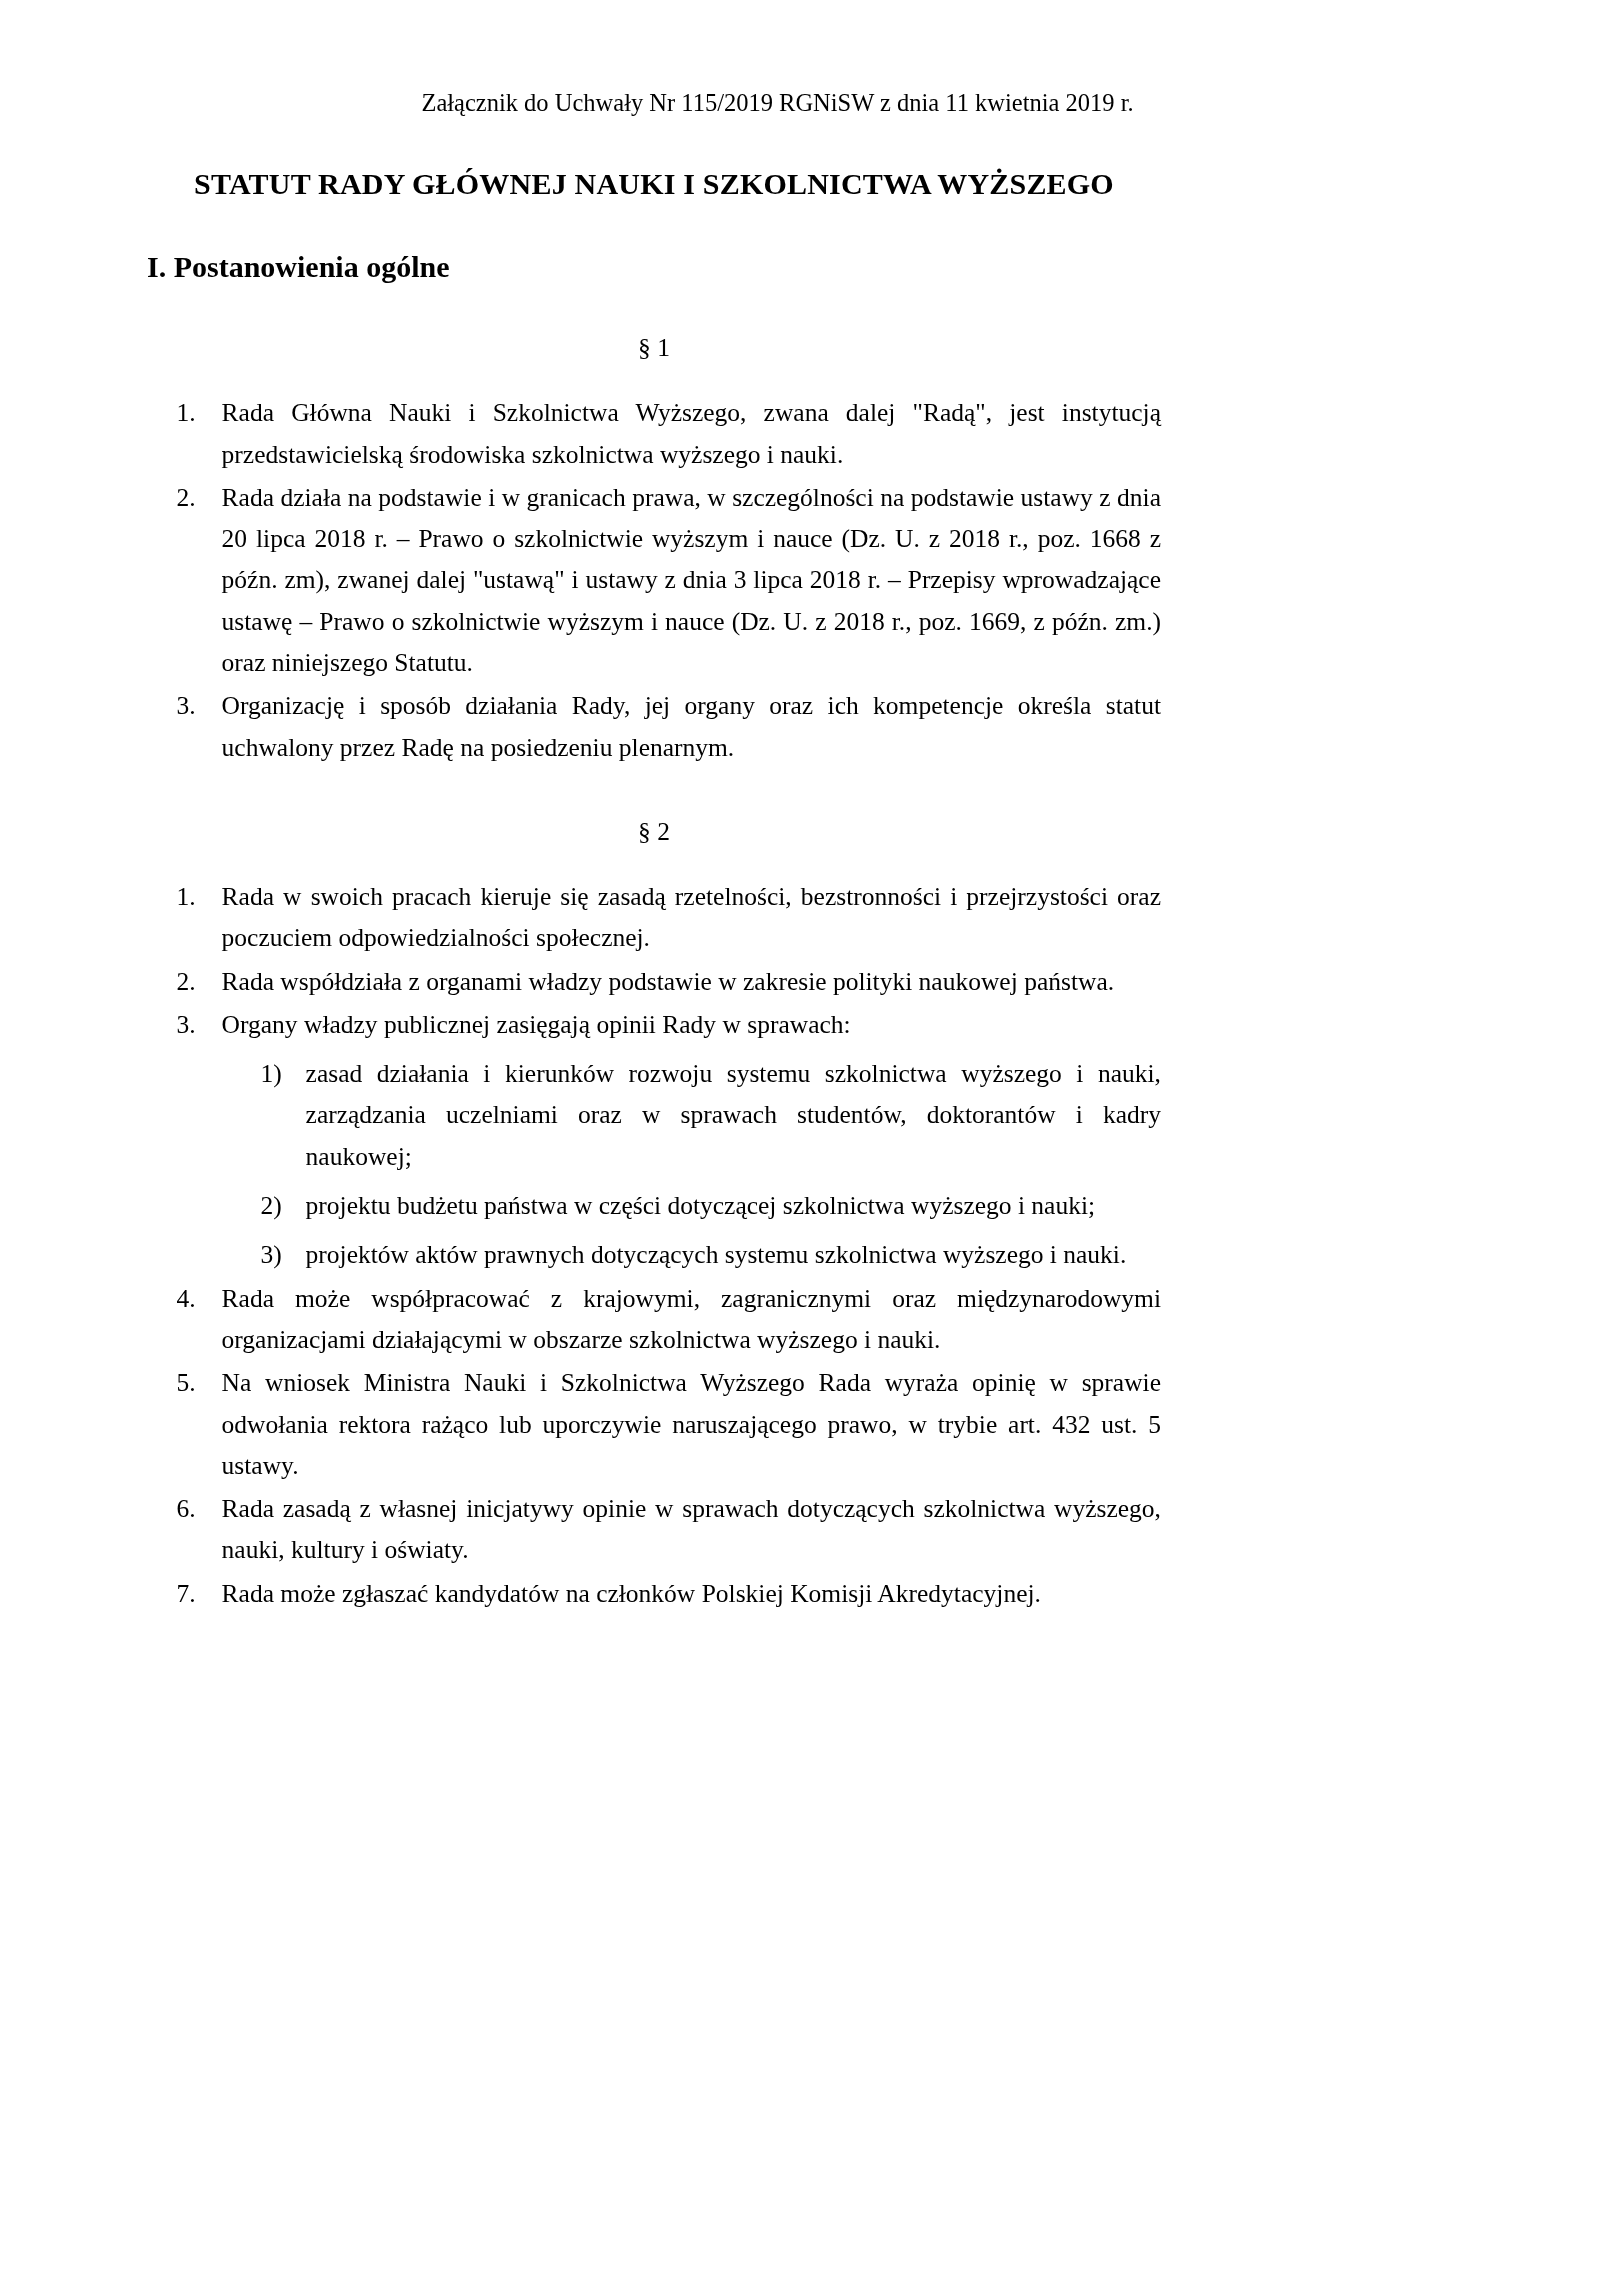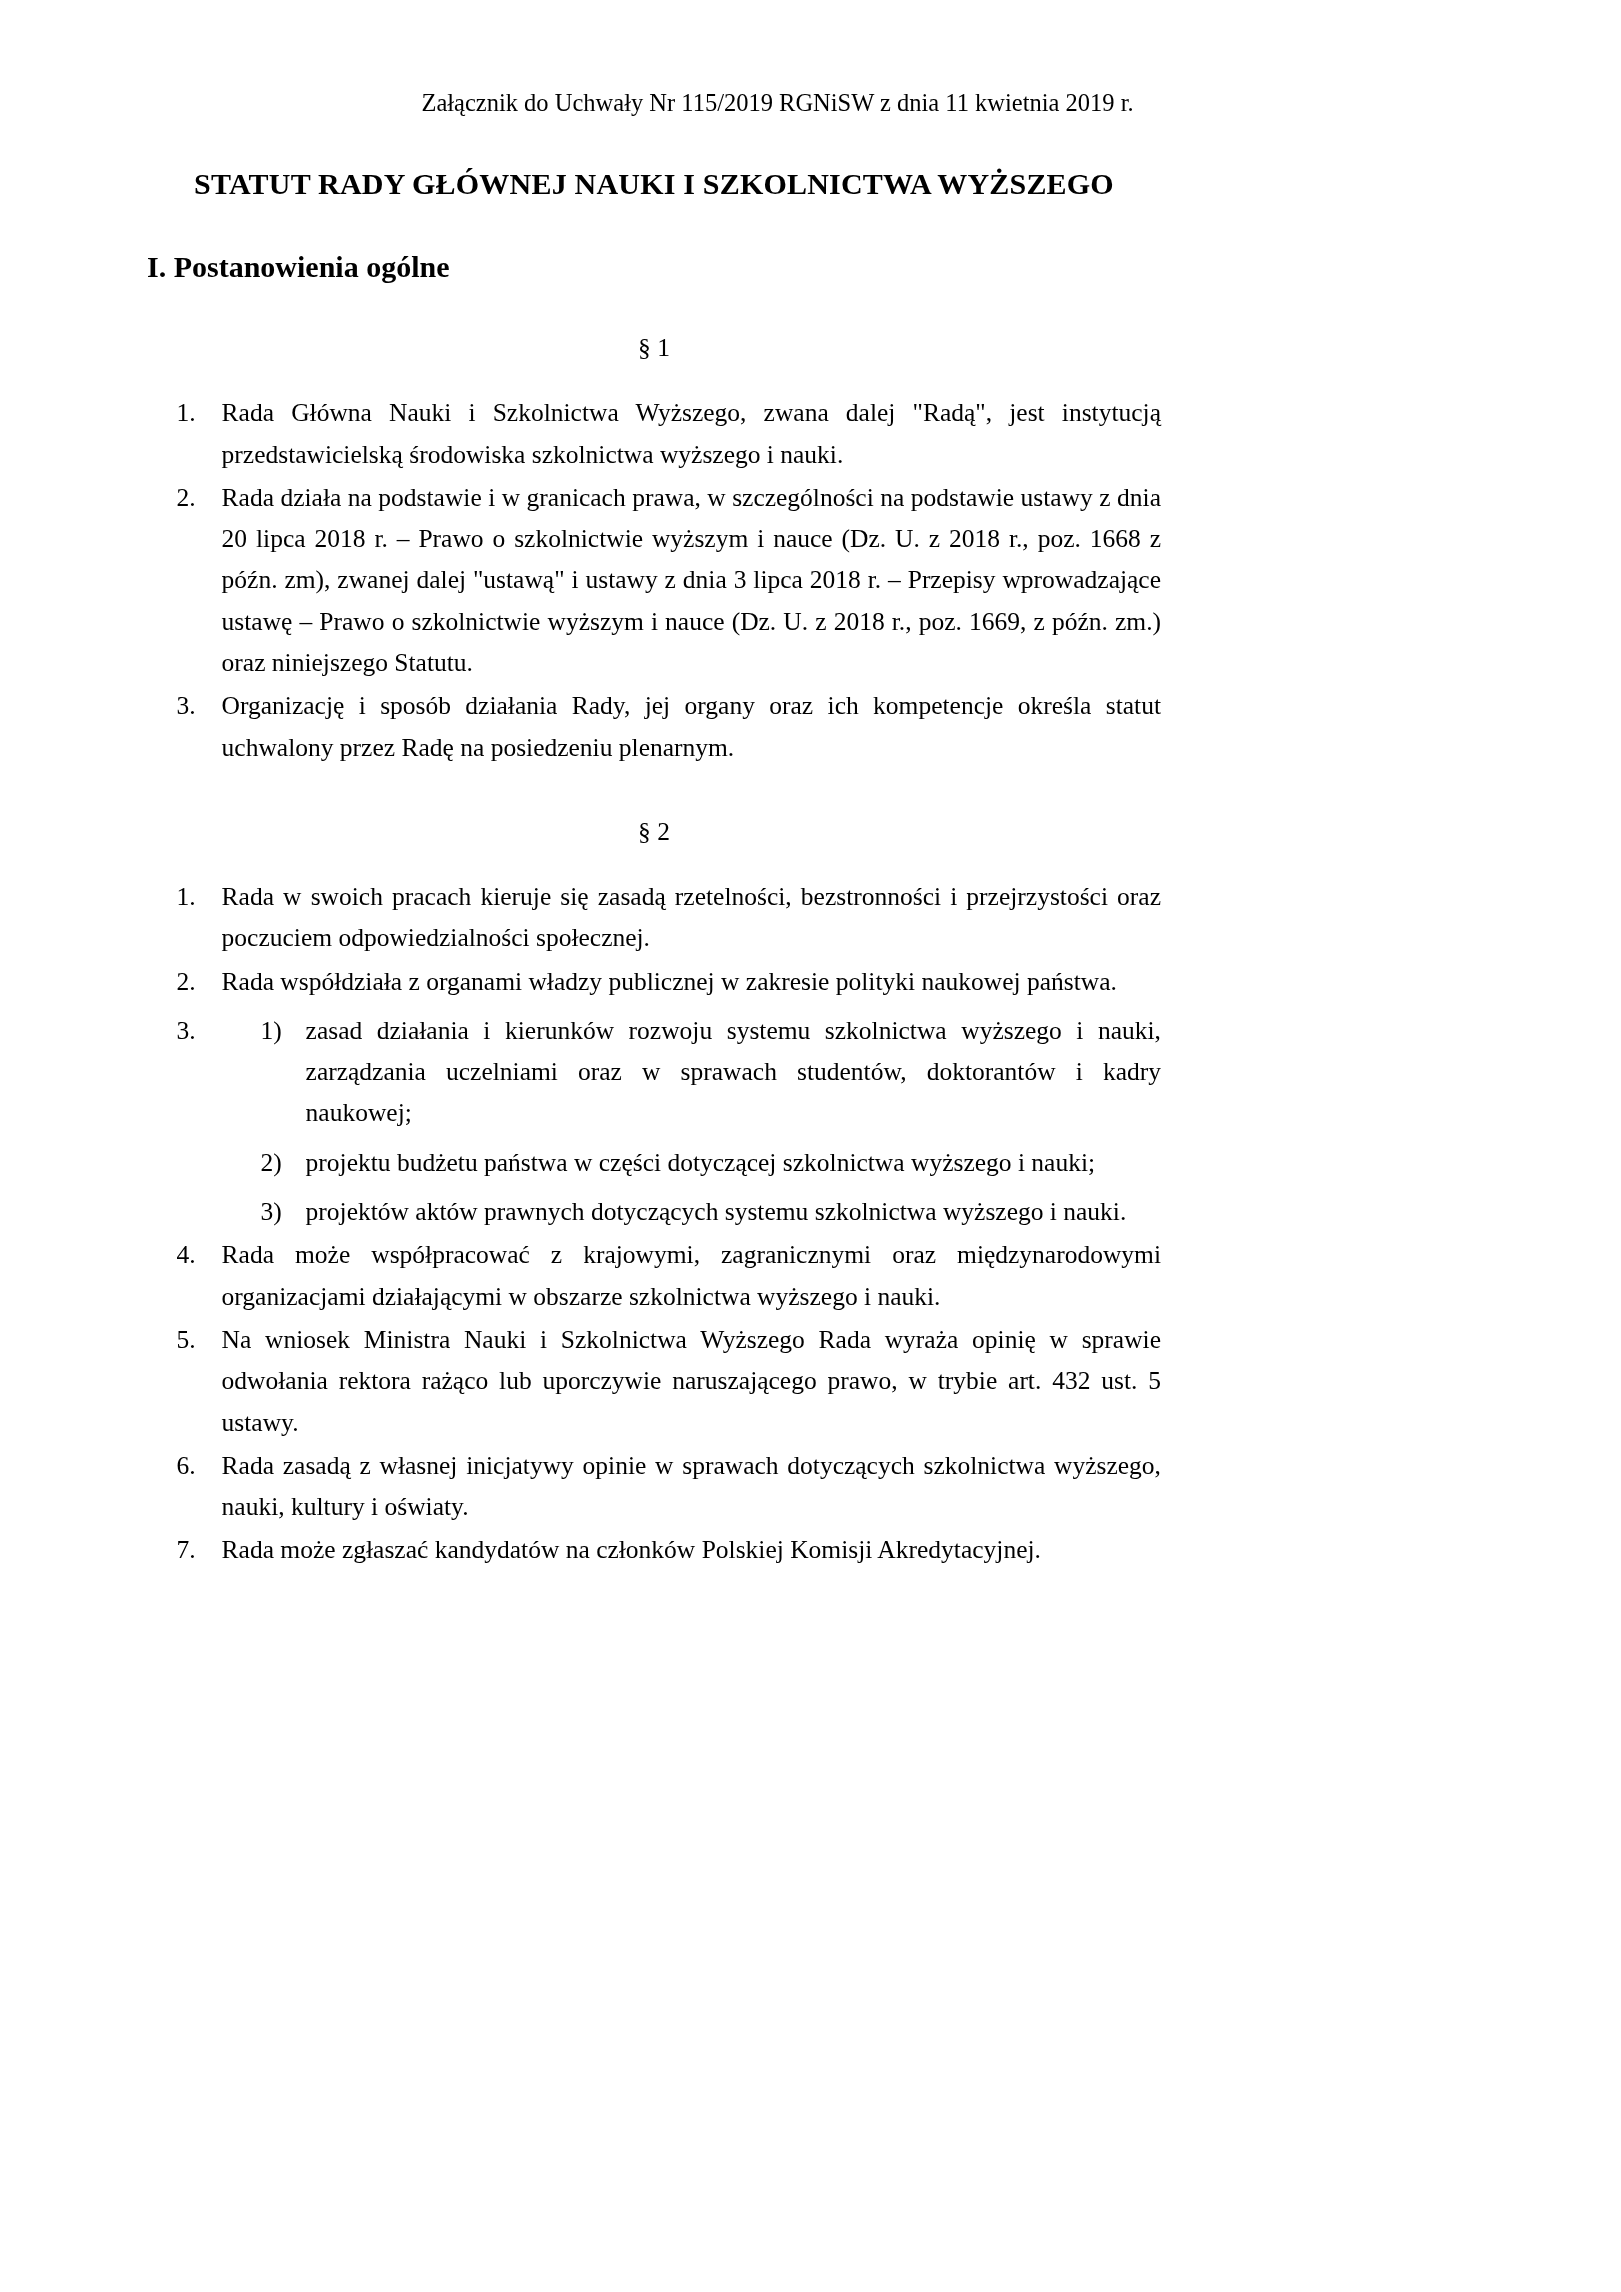--- a/index.html
+++ b/index.html
@@ -96,22 +96,23 @@
   <ol class="lvl1">
     <li>Rada Główna Nauki i Szkolnictwa Wyższego, zwana dalej "Radą", jest instytucją przedstawicielską środowiska szkolnictwa wyższego i nauki.</li>
     <li>Rada działa na podstawie i w granicach prawa, w szczególności na podstawie ustawy z dnia 20  lipca 2018 r. – Prawo o szkolnictwie wyższym i nauce (Dz. U. z 2018 r., poz. 1668 z późn. zm), zwanej dalej "ustawą" i ustawy z dnia  3 lipca 2018 r. – Przepisy wprowadzające ustawę – Prawo o szkolnictwie wyższym i nauce (Dz. U. z 2018 r., poz. 1669, z późn. zm.) oraz niniejszego Statutu.</li>
     <li>Organizację i sposób działania Rady, jej organy oraz ich kompetencje określa statut uchwalony przez Radę na posiedzeniu plenarnym.</li>
   </ol>
 
   <p class="para-marker">§ 2</p>
 
   <ol class="lvl1">
     <li>Rada w swoich pracach kieruje się zasadą rzetelności, bezstronności i przejrzystości oraz poczuciem odpowiedzialności społecznej.</li>
-    <li>Rada współdziała z organami władzy publicznej w zakresie polityki naukowej państwa.</li>
+    <li>Rada współdziała z organami władzy podstawie w zakresie polityki naukowej państwa.</li>
     <li>
+      <span>Organy władzy publicznej zasięgają opinii Rady w sprawach:</span>
       <ol class="lvl2">
         <li>zasad działania i kierunków rozwoju systemu szkolnictwa wyższego i nauki, zarządzania uczelniami oraz w sprawach studentów, doktorantów i kadry naukowej;</li>
         <li>projektu budżetu państwa w części dotyczącej szkolnictwa wyższego i nauki;</li>
         <li>projektów aktów prawnych dotyczących systemu szkolnictwa wyższego i nauki.</li>
       </ol>
     </li>
     <li>Rada może współpracować z krajowymi, zagranicznymi oraz międzynarodowymi organizacjami działającymi w obszarze szkolnictwa wyższego i nauki.</li>
     <li>Na wniosek Ministra Nauki i Szkolnictwa Wyższego Rada wyraża opinię w sprawie odwołania rektora rażąco lub uporczywie naruszającego prawo, w trybie art. 432 ust. 5 ustawy.</li>
     <li>Rada zasadą z własnej inicjatywy opinie w sprawach dotyczących szkolnictwa wyższego, nauki, kultury i oświaty.</li>
     <li class="nowrap-last">Rada może zgłaszać kandydatów na członków Polskiej Komisji Akredytacyjnej.</li>

